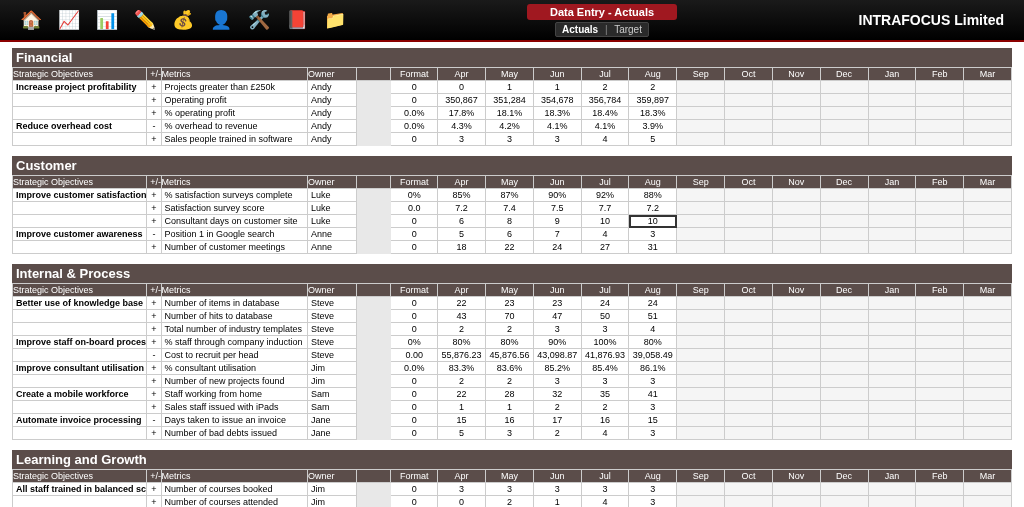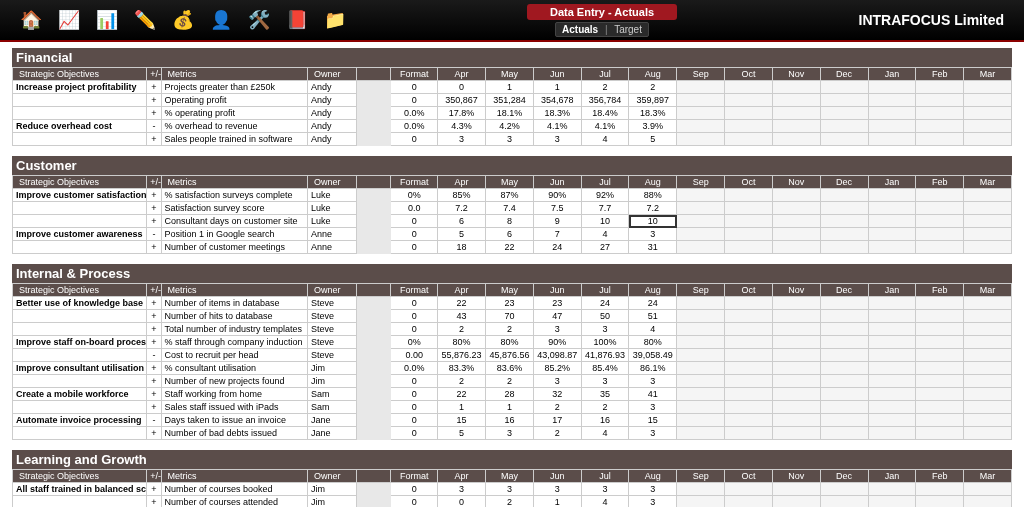--- a/index.html
+++ b/index.html
@@ -11,21 +11,21 @@
 .pill { background: #a01820; color: #fff; padding: 2px 23px; border-radius: 3px; font-size: 11px; font-weight: bold; margin-bottom: 2px; }
 .tabs { background: #2a2a2a; border: 1px solid #444; border-radius: 2px; padding: 1px 6px; color: #ccc; font-size: 10px; }
 .tabs .active { color: #fff; font-weight: bold; }
 .tabs .sep { color: #888; margin: 0 4px; }
 .company { flex: 0 0 200px; color: #fff; font-weight: bold; font-size: 14px; text-align: right; }
 .content { padding: 6px 12px; }
 .section-title { background: #5b4d4a; color: #fff; font-weight: bold; font-size: 13px; padding: 2px 4px; }
 .grid { width: 100%; border-collapse: collapse; table-layout: fixed; }
 .grid th, .grid td { border: 1px solid #ccc; padding: 1px 3px; font-size: 9px; height: 13px; overflow: hidden; white-space: nowrap; text-overflow: clip; }
 .grid th { background: #5b4d4a; color: #fff; font-weight: normal; text-align: center; }
-.grid th.left { text-align: left; padding-left: 6px; }
+.grid th.left { text-align: left; padding-left: 0; }
 .col-obj { width: 132px; }
 .col-pm { width: 14px; }
 .col-metric { width: 144px; }
 .col-owner { width: 48px; }
 .col-gap { width: 34px; }
 .col-fmt { width: 46px; }
 .col-month { width: 47px; }
 .obj-cell { font-weight: bold; font-size: 9px; background: #fff; }
 .metric-cell { background: #fff; margin-left: 47px; }
 .pm-cell { text-align: center; background: #fff; }

